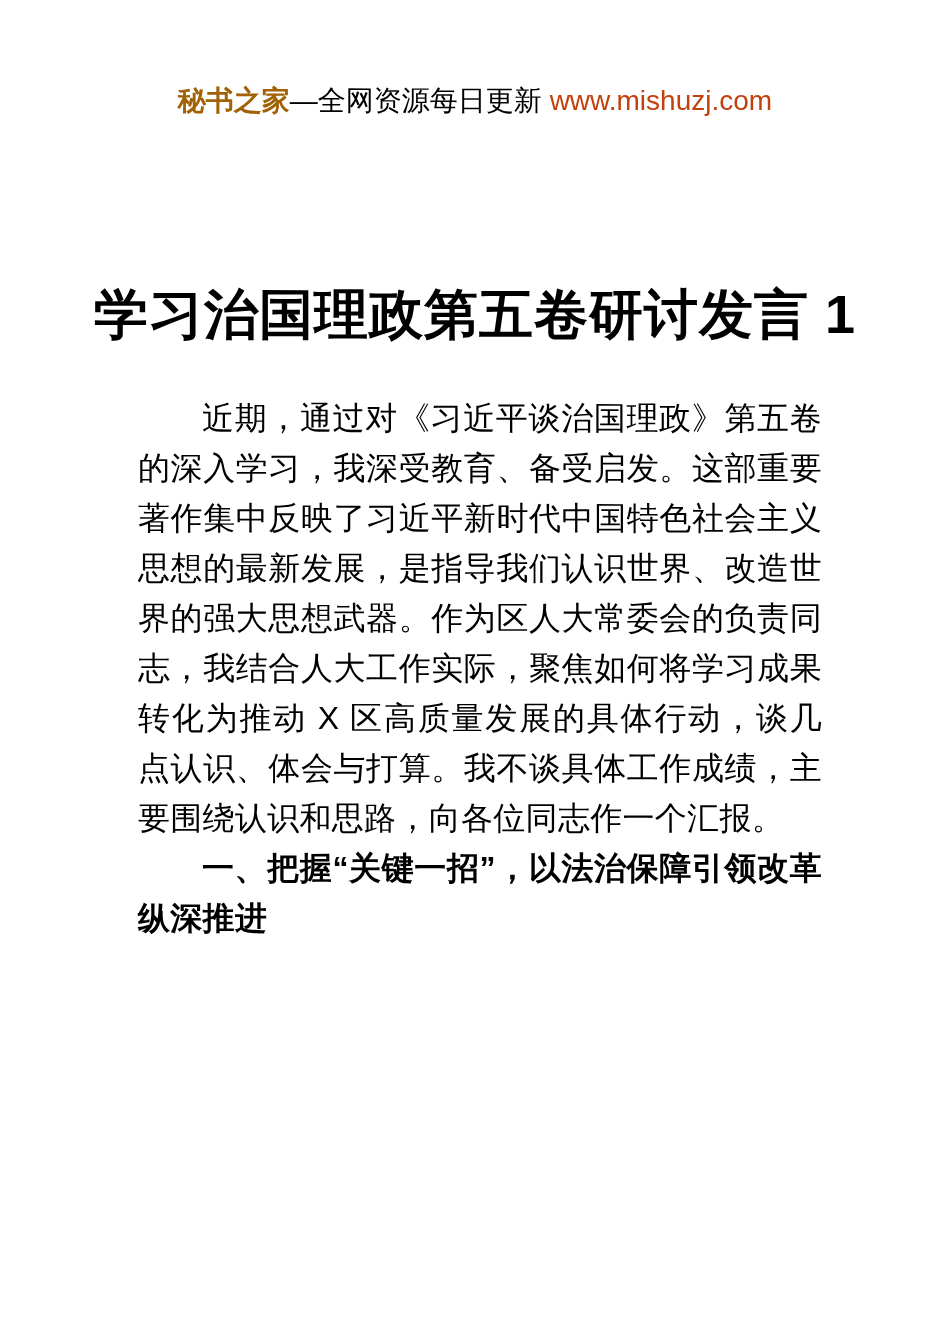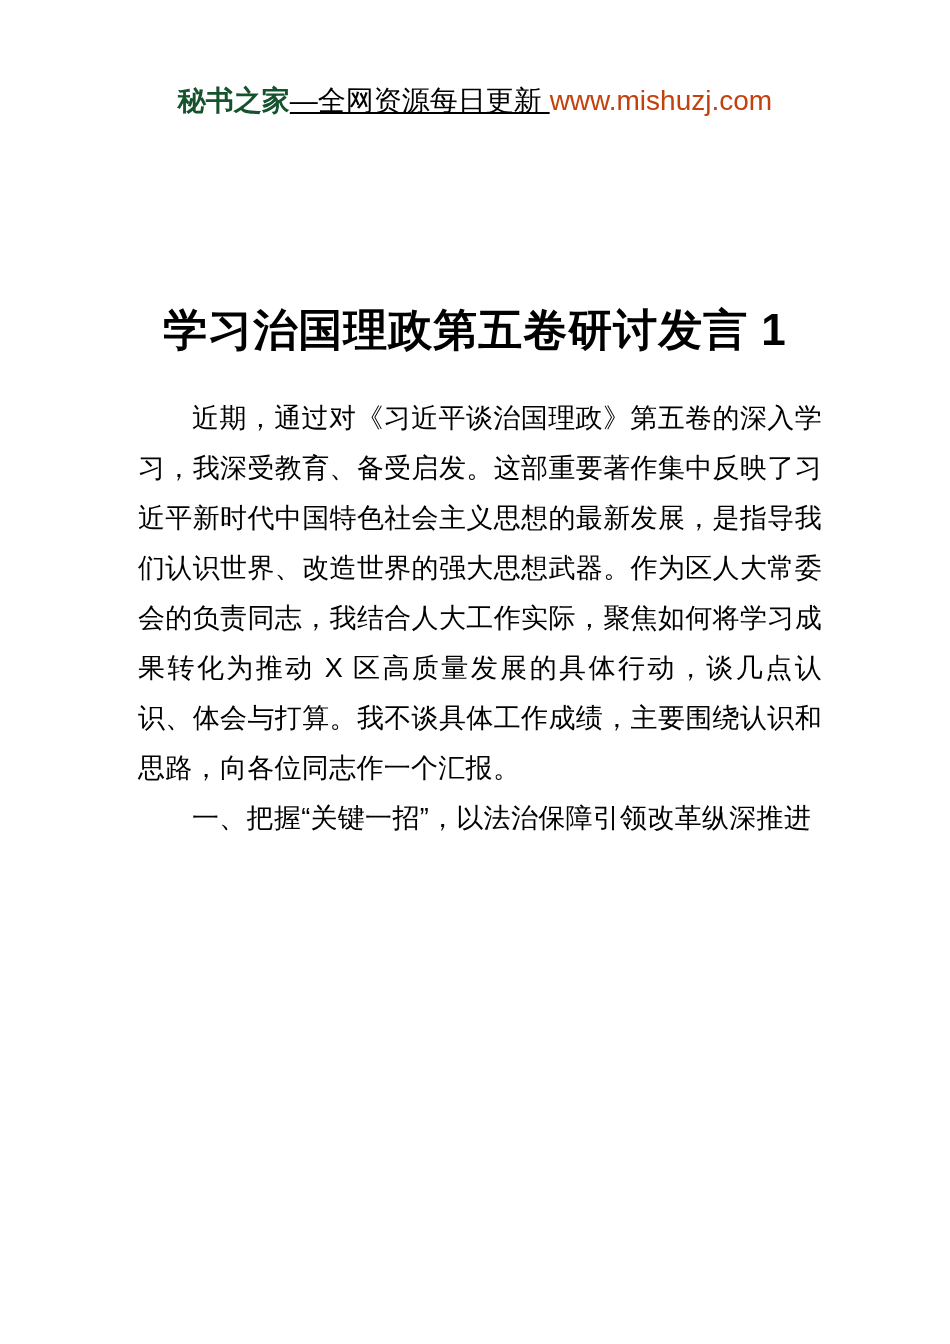--- a/index.html
+++ b/index.html
@@ -33,53 +33,53 @@
     color: #000000;
   }
   .doc-header .site-url {
     text-decoration: none;
   }
   .doc-title {
     position: absolute;
     top: 286px;
     left: 0;
     right: 0;
-    margin: 16px;
+    margin: 0;
     text-align: center;
-    font-size: 44px;
+    font-size: 54px;
     line-height: 56px;
     font-weight: bold;
     letter-spacing: 1px;
   }
   .doc-content {
     position: absolute;
     top: 393px;
     left: 138px;
     width: 684px;
-    font-size: 27px;
+    font-size: 32px;
     line-height: 50px;
     letter-spacing: 0.3px;
     text-align: justify;
   }
   .doc-content p {
     margin: 0;
     padding: 0;
     text-indent: 2em;
   }
   .doc-content p.heading {
-    font-weight: normal;
+    font-weight: bold;
   }
 </style>
 </head>
 <body>
 
 <div class="page" style="background: rgb(255, 255, 255);">
 
   <div class="doc-header">
-    <span class="brand" style="color: #14532d;">秘书之家</span><span class="tagline" style="color: rgb(0, 0, 0); text-decoration: underline;">—全网资源每日更新 </span><a class="site-url" href="#" style="color: #c2410c;">www.mishuzj.com</a>
+    <span class="brand" style="color: #a16207;">秘书之家</span><span class="tagline" style="color: rgb(0, 0, 0);">—全网资源每日更新 </span><a class="site-url" href="#" style="color: #c2410c;">www.mishuzj.com</a>
   </div>
 
   <h1 class="doc-title">学习治国理政第五卷研讨发言 1</h1>
 
   <div class="doc-content">
     <p class="body">近期，通过对《习近平谈治国理政》第五卷的深入学习，我深受教育、备受启发。这部重要著作集中反映了习近平新时代中国特色社会主义思想的最新发展，是指导我们认识世界、改造世界的强大思想武器。作为区人大常委会的负责同志，我结合人大工作实际，聚焦如何将学习成果转化为推动 X 区高质量发展的具体行动，谈几点认识、体会与打算。我不谈具体工作成绩，主要围绕认识和思路，向各位同志作一个汇报。</p>
     <p class="heading">一、把握“关键一招”，以法治保障引领改革纵深推进</p>
   </div>
 
 </div>

